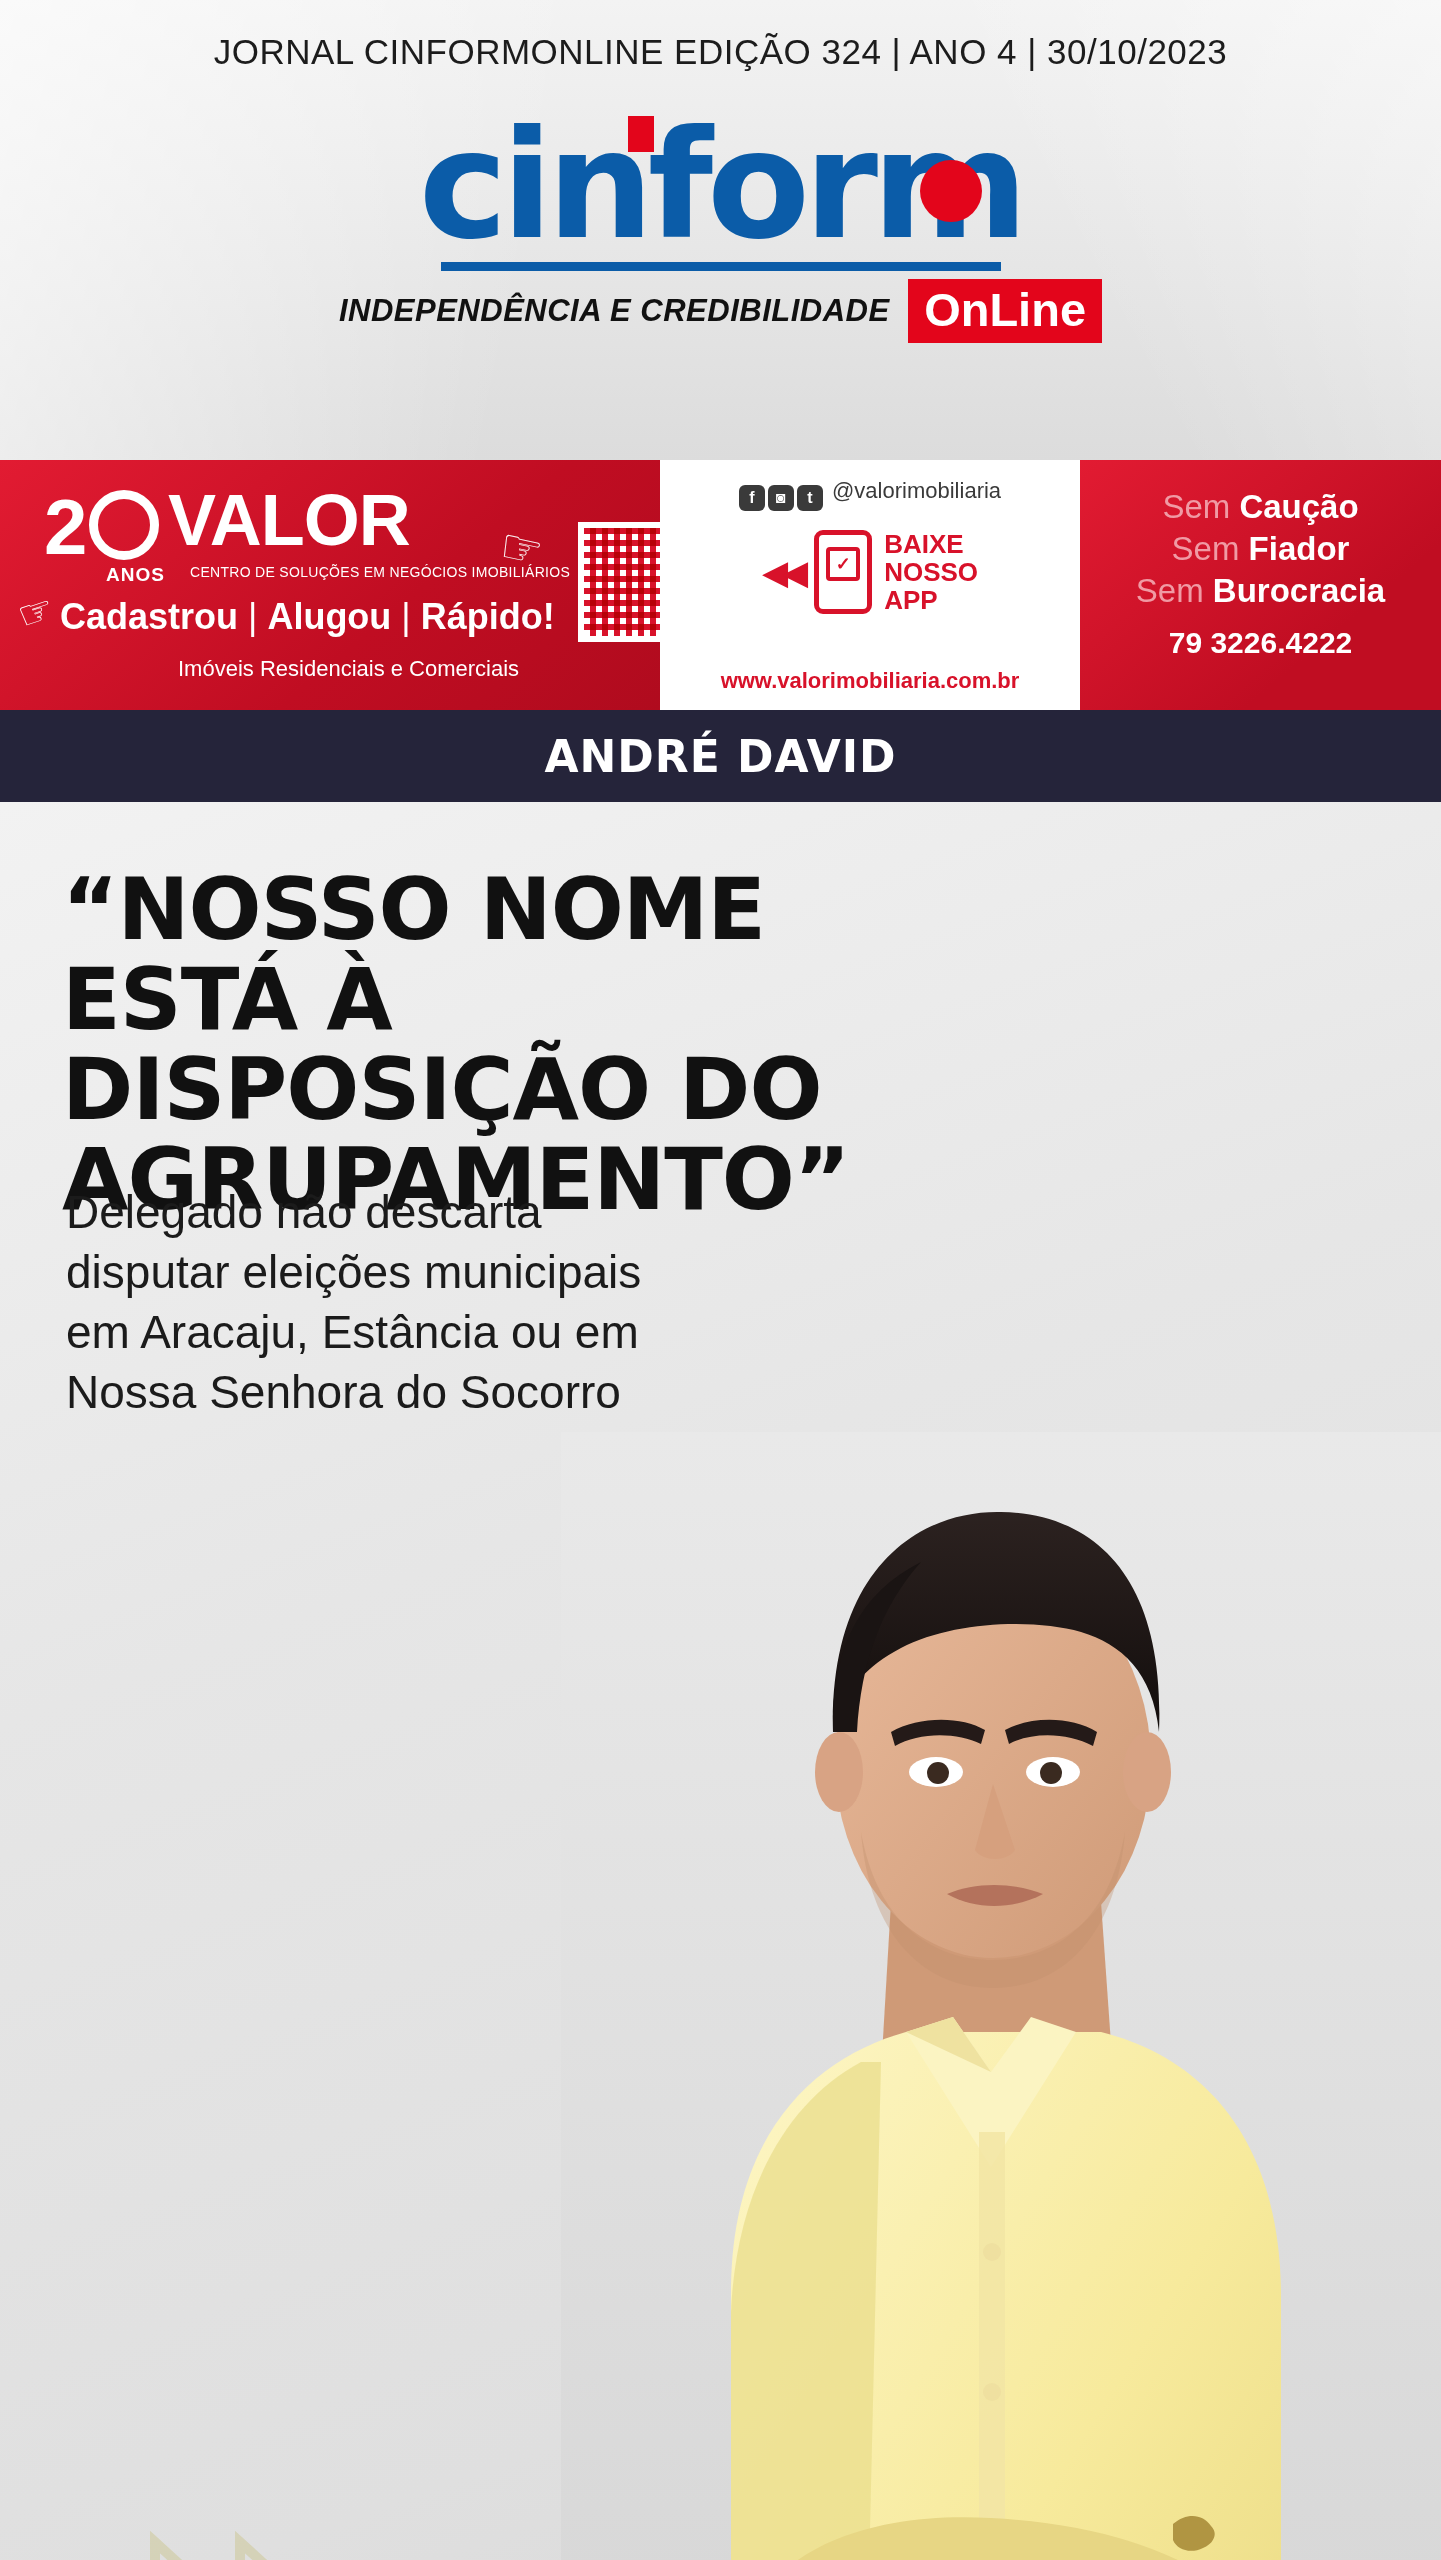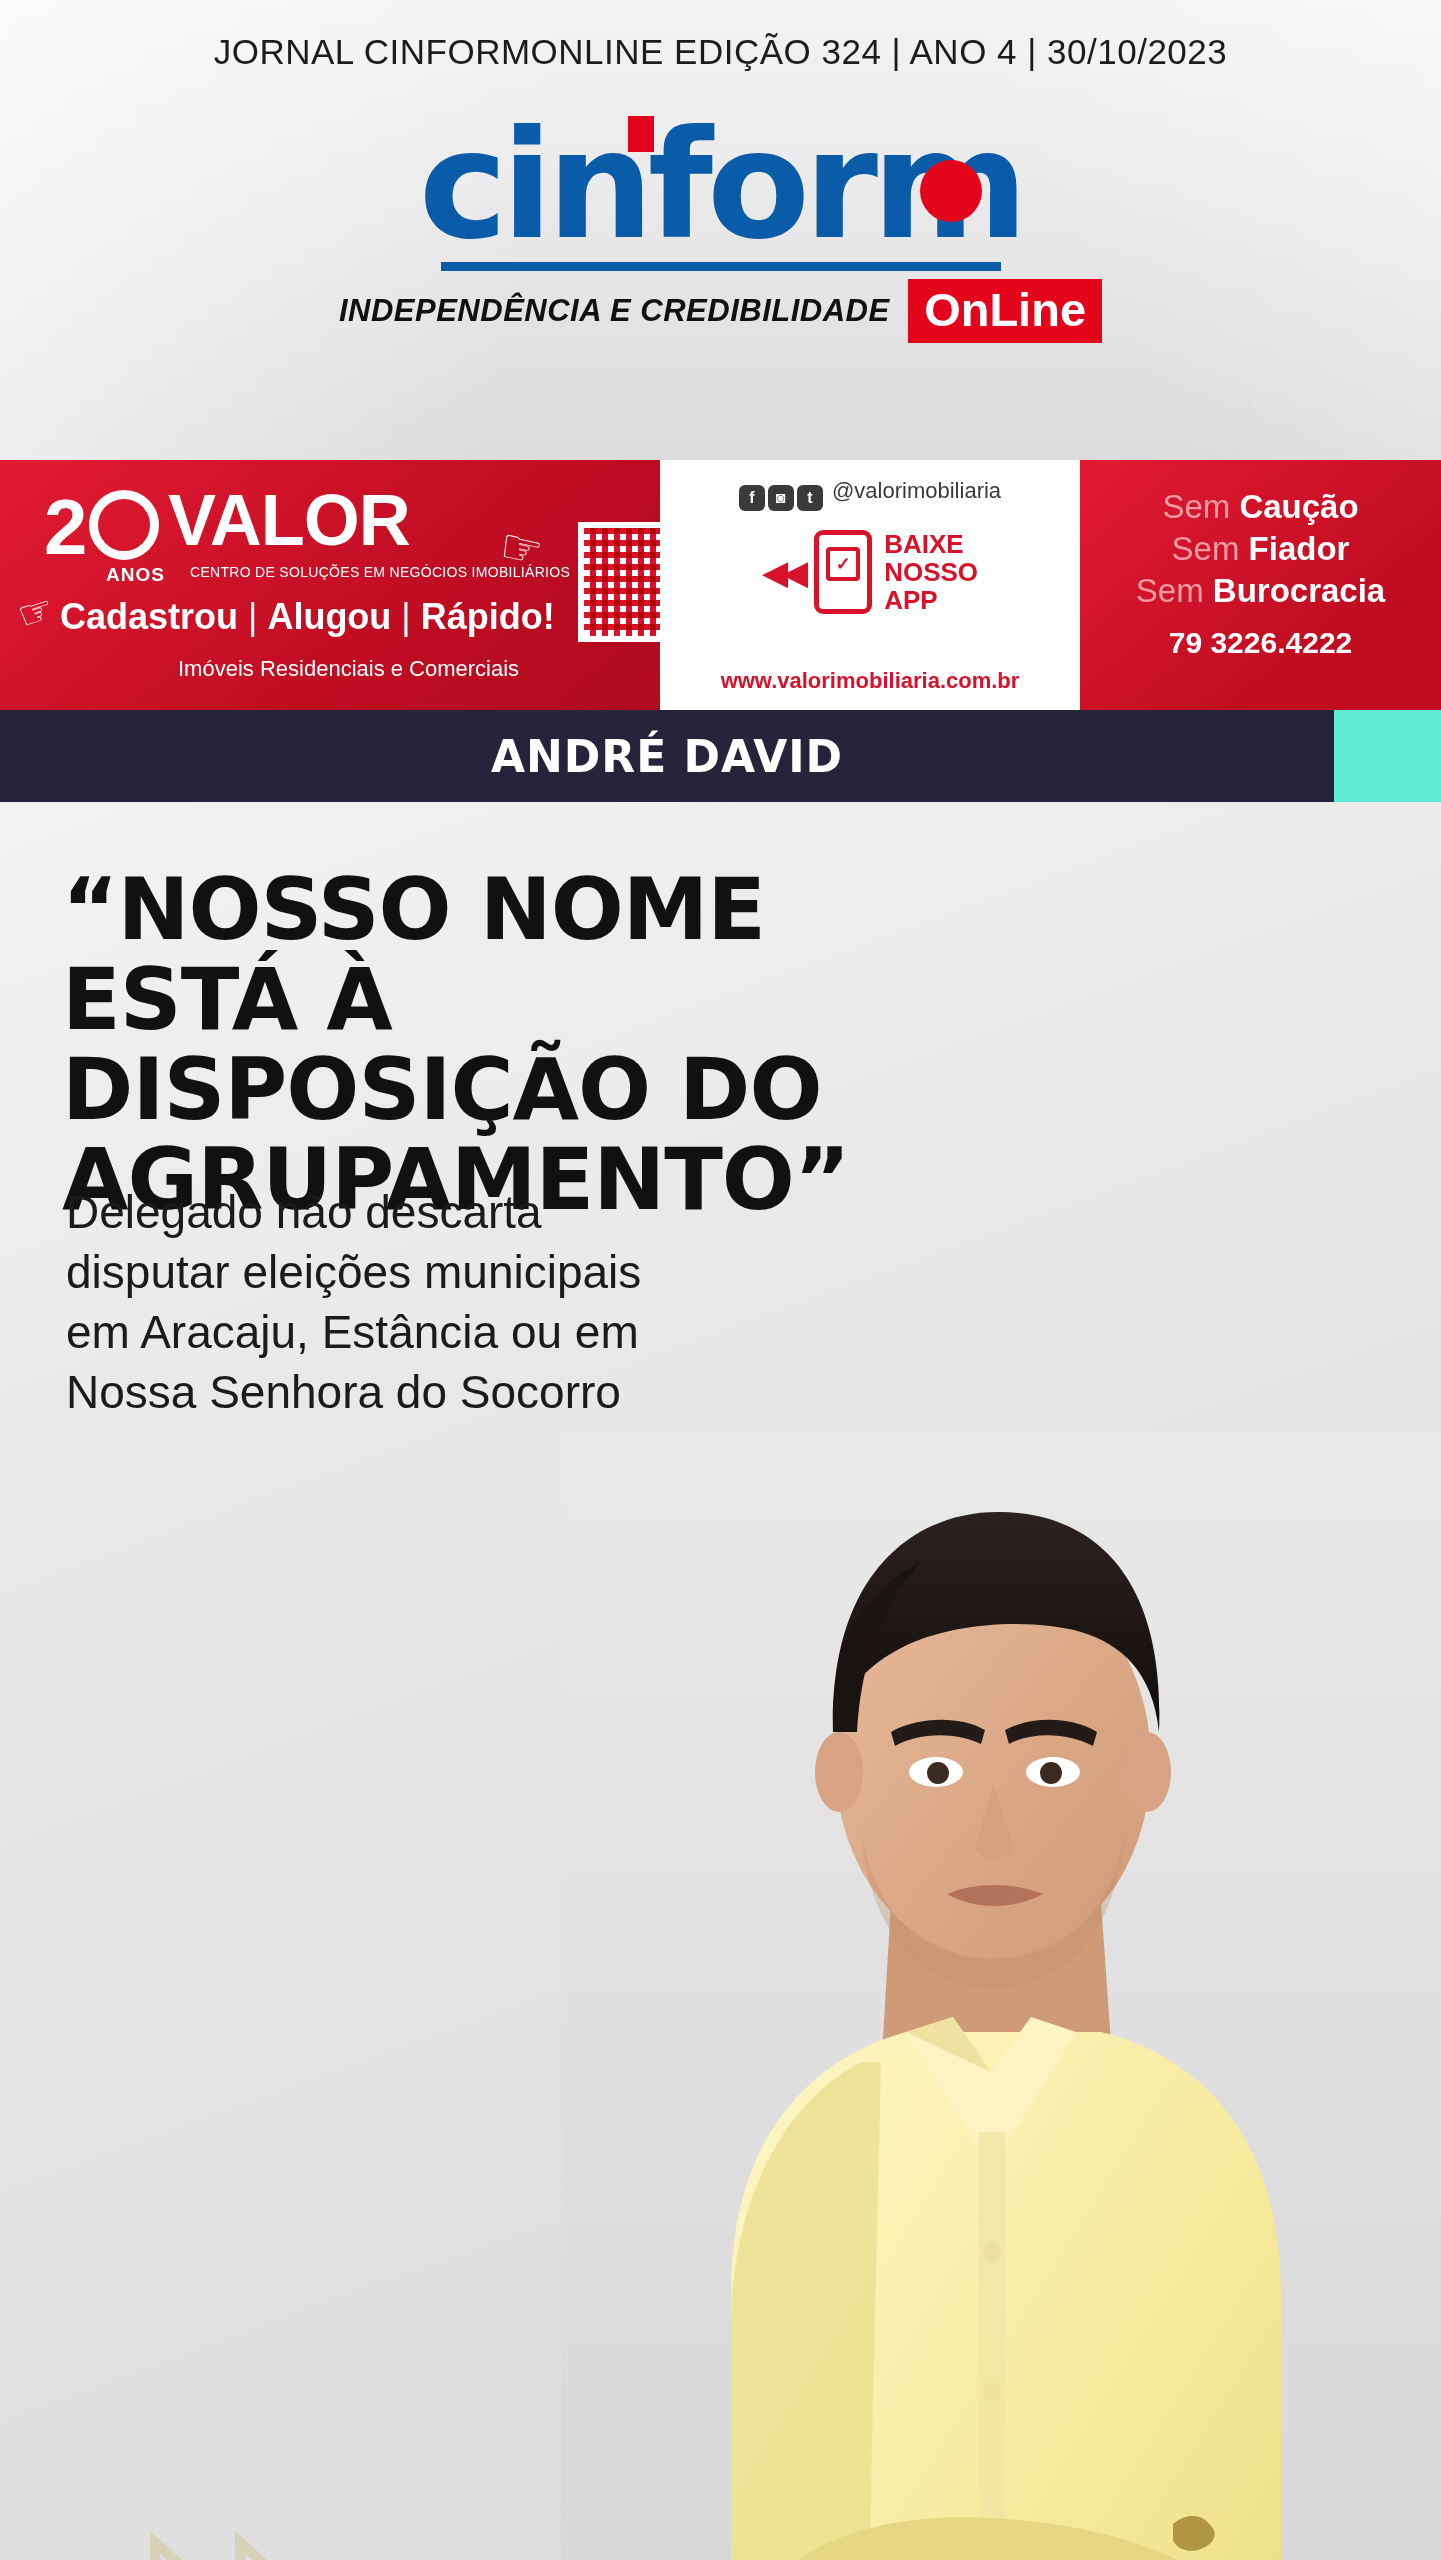--- a/index.html
+++ b/index.html
@@ -312,21 +312,21 @@
   .ad-right .phone {
     margin-top: 14px;
     font-size: 30px;
     font-weight: 700;
     color: #ffffff;
   }
 
   
   .name-bar {
     position: relative;
-    width: 1334px;
+    width: 1441px;
     height: 92px;
     background: #25243a;
     color: #ffffff;
     display: flex;
     align-items: center;
     justify-content: center;
   }
   .name-bar .nm {
     font-family: "DejaVu Sans", sans-serif;
     font-weight: 700;

